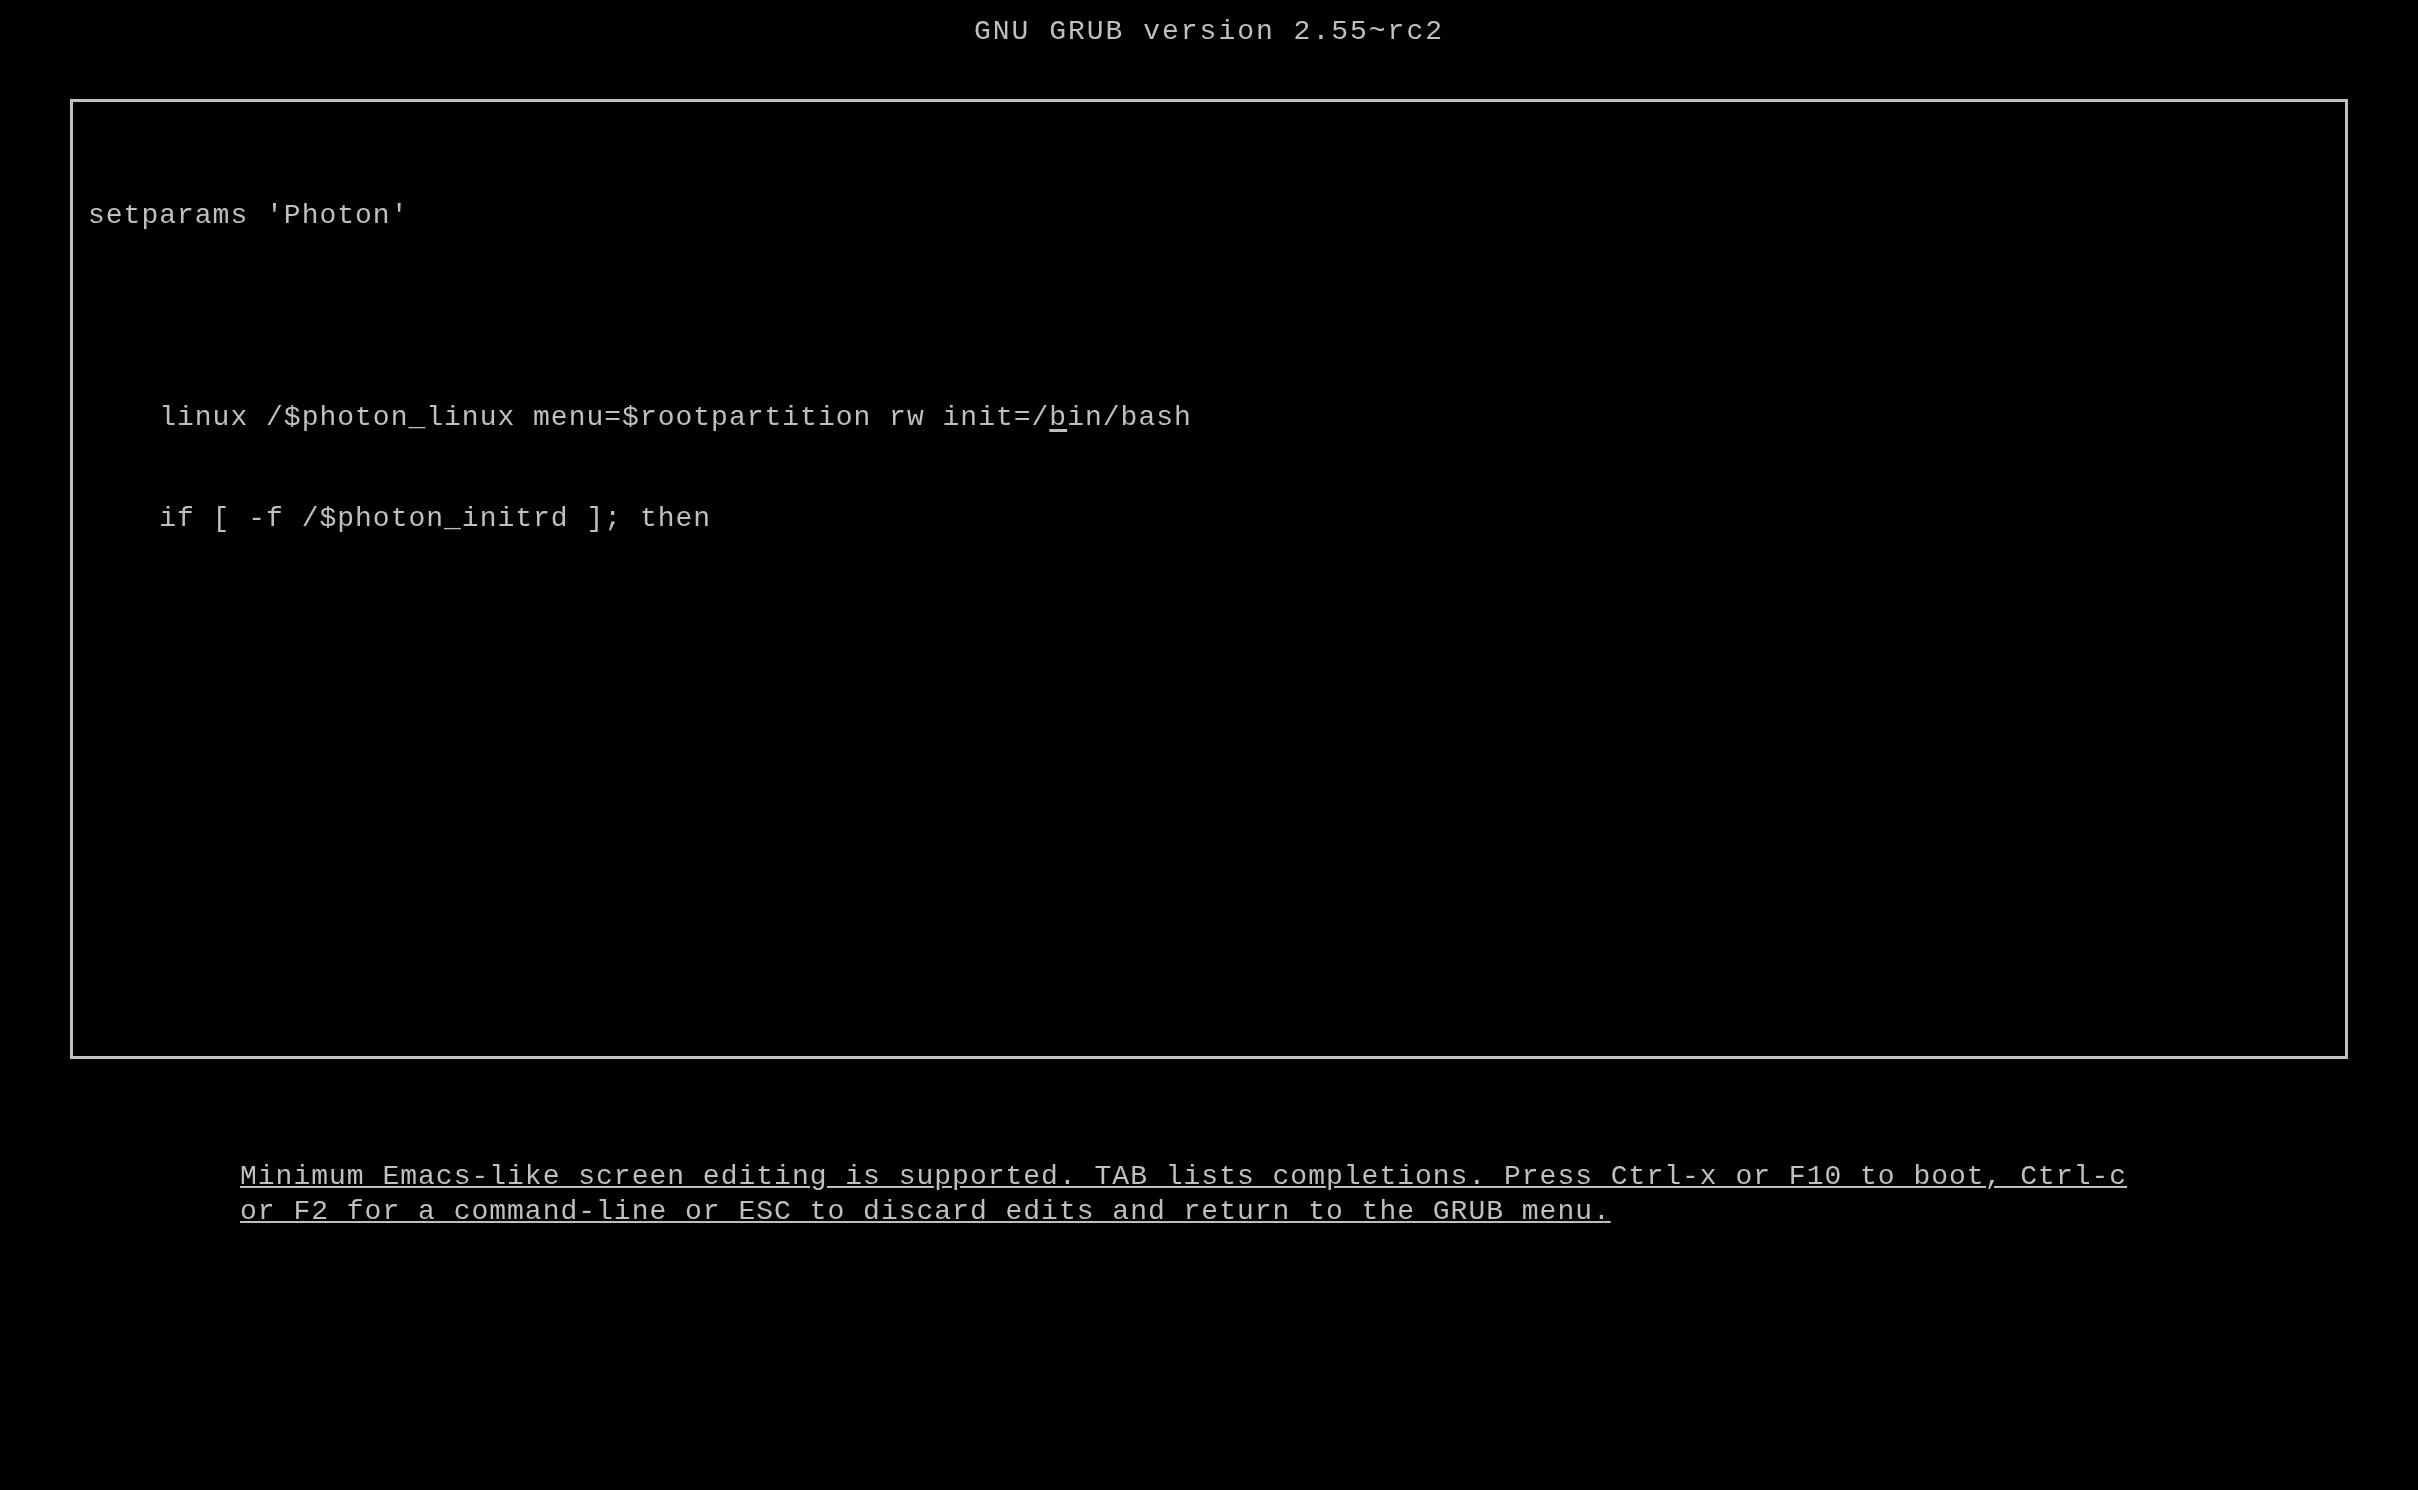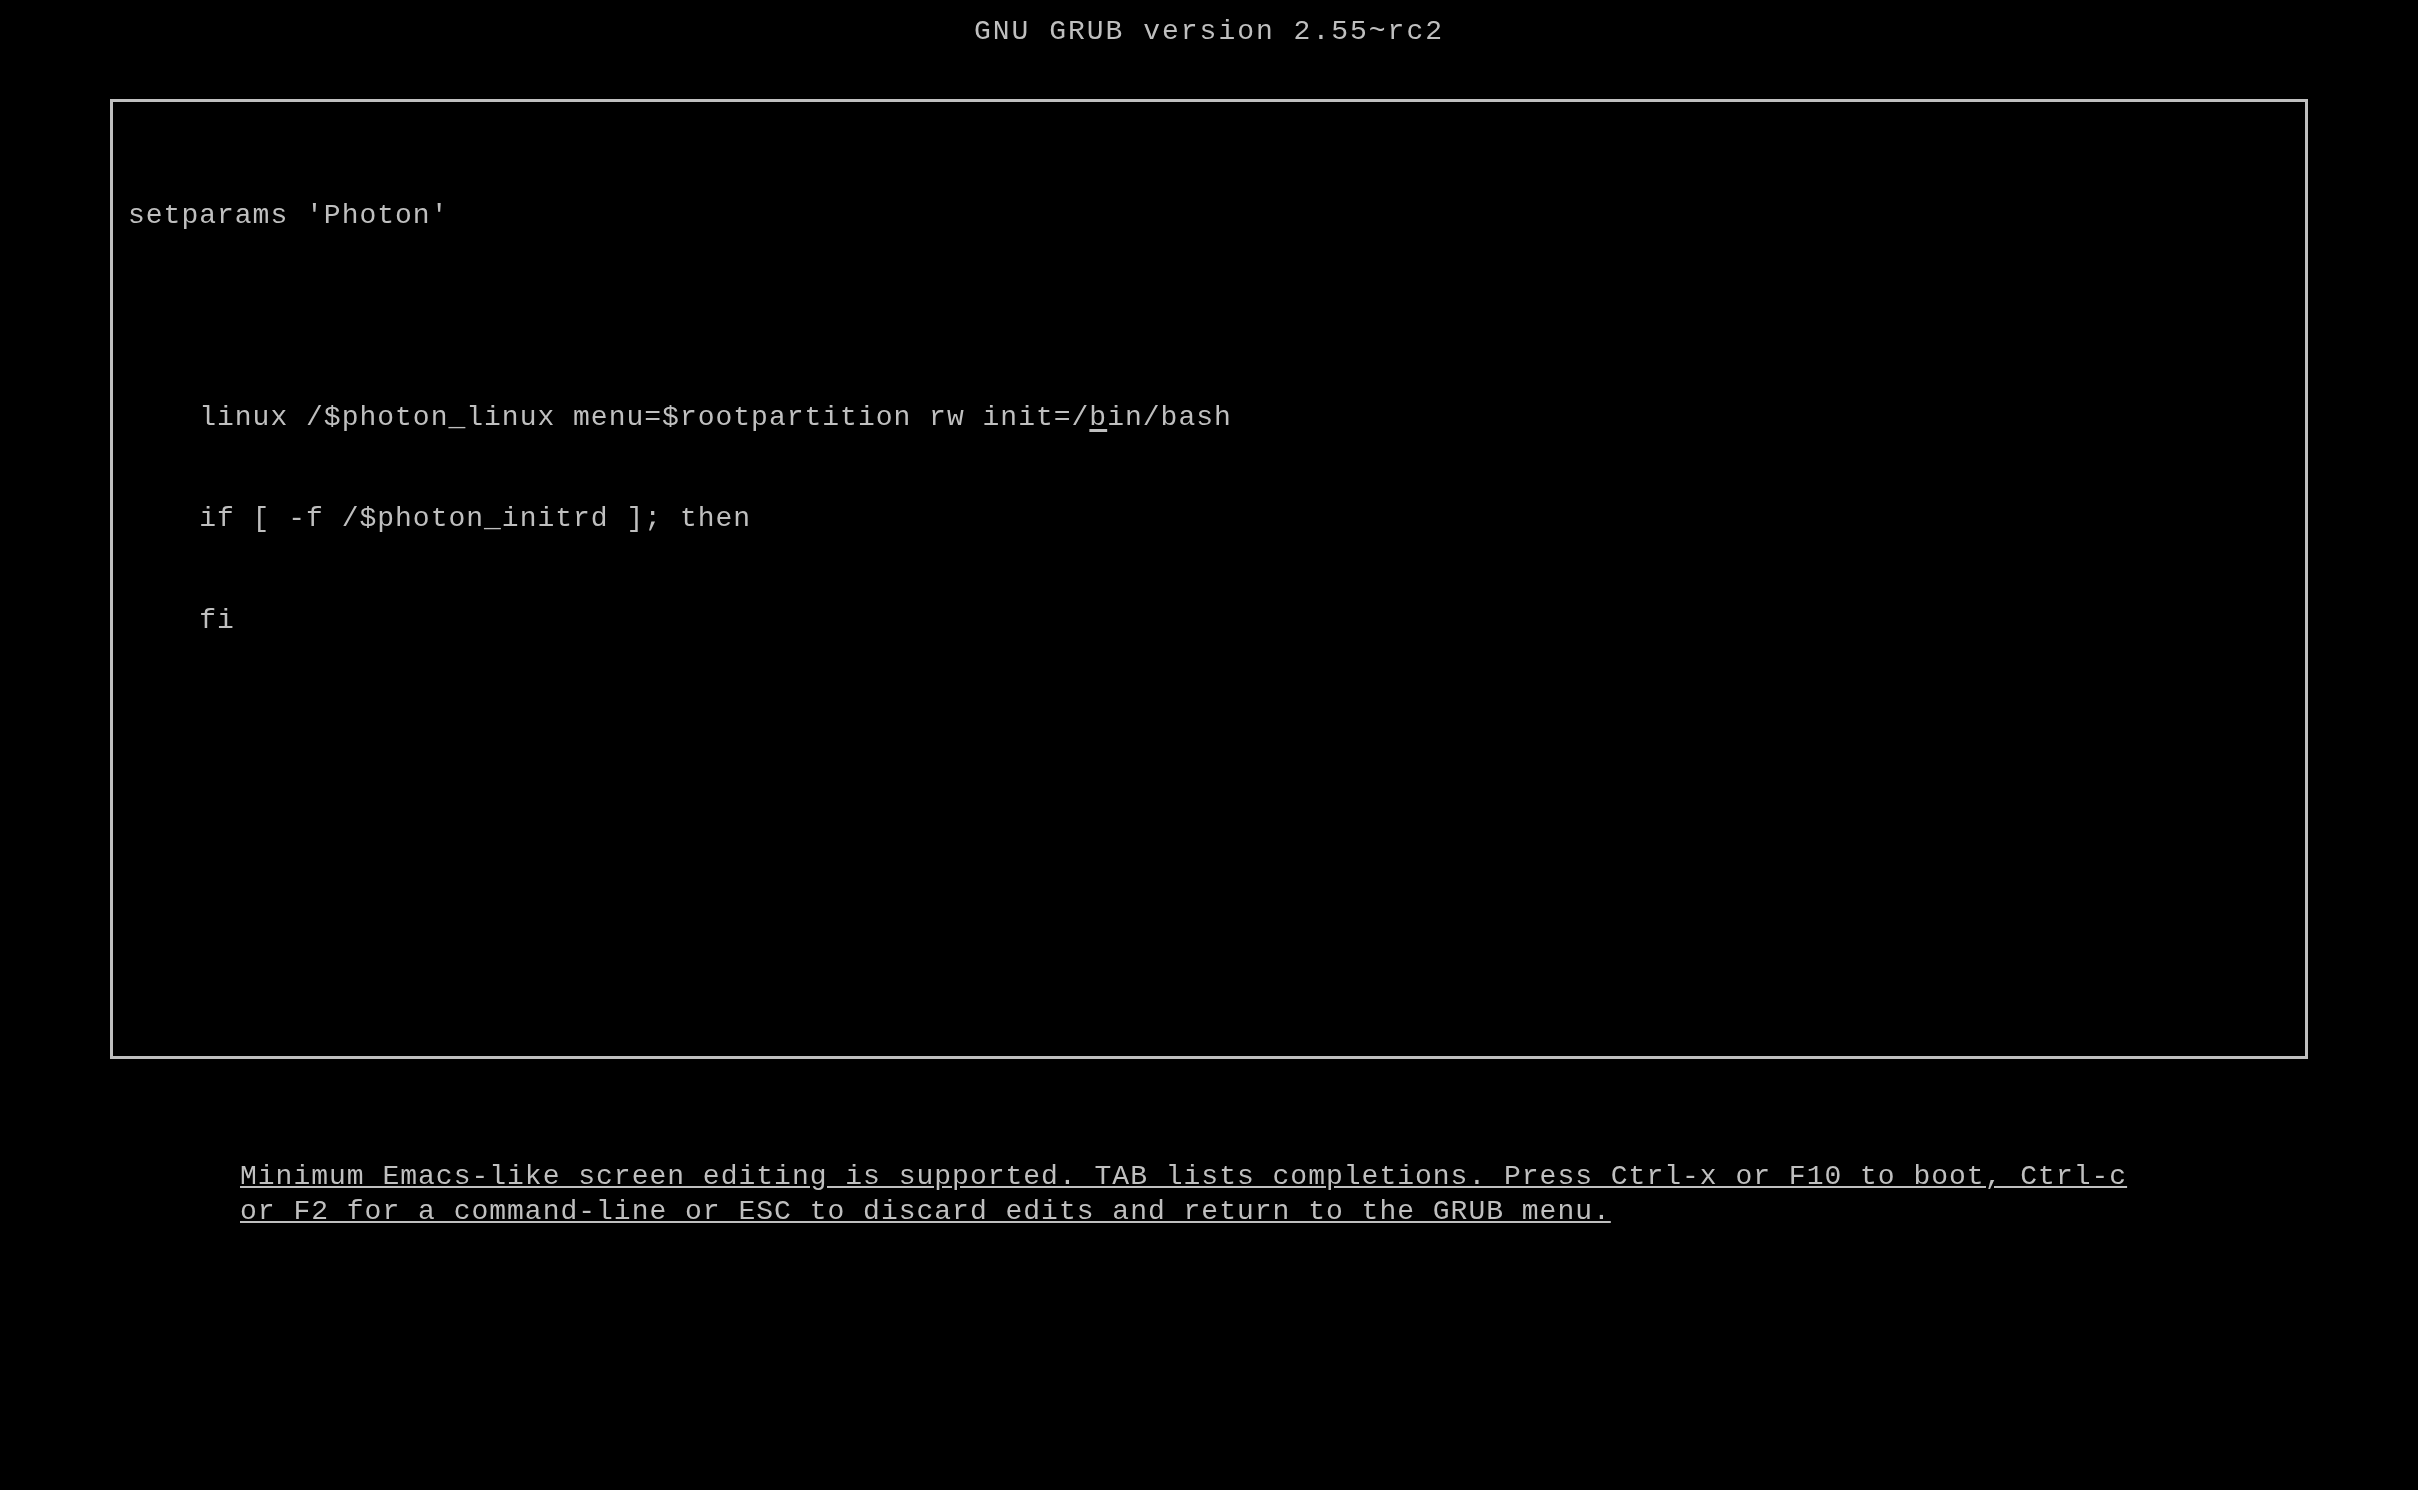--- a/index.html
+++ b/index.html
@@ -19,21 +19,21 @@
       overflow: hidden;
     }
     .header {
       text-align: center;
       padding-top: 15px;
       padding-bottom: 50px;
       letter-spacing: 2px;
     }
     .editor-box {
       border: 3px solid #bfbfbf;
-      margin: 0 110px;
+      margin: 0 70px;
       padding: 30px 15px;
       height: 960px;
     }
     .editor-content {
       white-space: pre;
       letter-spacing: 1px;
     }
     .editor-line {
       min-height: 34px;
     }
@@ -55,19 +55,18 @@
 <div class="header">
   <span>GNU GRUB  version 2.55~rc2</span>
 </div>
 
 <div class="editor-box">
   <div class="editor-content">
     <div class="editor-line"><span>setparams 'Photon'</span></div>
     <div class="editor-line"><span></span></div>
     <div class="editor-line"><span>    linux /$photon_linux menu=$rootpartition rw init=/</span><span class="cursor-char">b</span><span>in/bash</span></div>
     <div class="editor-line"><span>    if [ -f /$photon_initrd ]; then</span></div>
-    <div class="editor-line"><span>    fi</span></div>
   </div>
 </div>
 
 <div class="help-text">
   <span>Minimum Emacs-like screen editing is supported. TAB lists completions. Press Ctrl-x or F10 to boot, Ctrl-c or F2 for a command-line or ESC to discard edits and return to the GRUB menu.</span>
 </div>
 
 </body></html>

